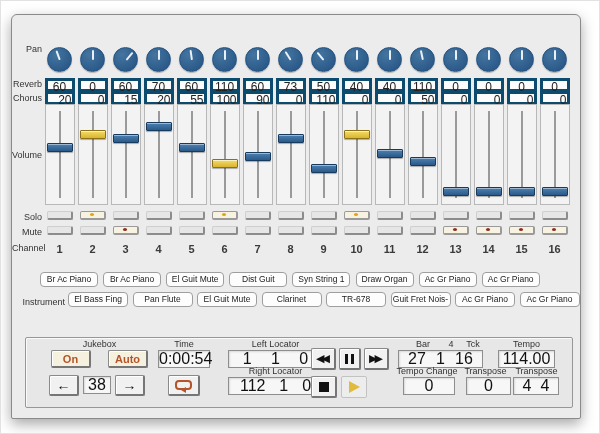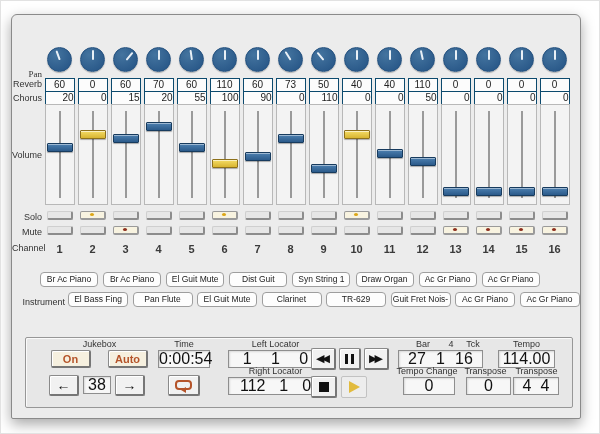--- a/index.html
+++ b/index.html
@@ -26,22 +26,22 @@
 
   
   .strips { position:absolute; left:31px; top:32px; display:flex; }
   .chcol { width:33px; display:flex; flex-direction:column; align-items:center; }
   .knob { width:25px; height:25px; border-radius:50%; position:relative; margin-bottom:6px;
           background:radial-gradient(circle at 35% 30%,#44749f,#2b5a8a 75%);
           border:1px solid #24517f; box-shadow:0 1px 1px rgba(0,0,0,.25); }
   .knob .ind { position:absolute; left:50%; top:2px; width:2px; height:10px;
                margin-left:-1px; background:#e9f0f6; border-radius:1px;
                transform-origin:50% 10.5px; }
-  .cell { width:30px; height:14px; background:#fcfcfc; border:1px solid #0c4a6e;
-          font-size:10px; line-height:12px; text-align:center; color:#222; }
+  .cell { width:30px; height:14px; background:#fcfcfc; border:3px solid #0c4a6e;
+          font-size:12px; line-height:12px; text-align:center; color:#222; }
   .cell.cho { margin-top:-1px;text-align:right; }
   .slider { position:relative; width:30px; height:101px; margin-top:-1px;
             background:#f3f3f3; border:1px solid #b8b8b8; }
   .slider .groove { position:absolute; left:50%; top:6px; bottom:6px; width:2px;
                     margin-left:-1px; background:#9a9a9a; }
   .thumb { position:absolute; left:1px; width:26px; height:9px; border-radius:1px; }
   .thumb.blue   { background:linear-gradient(#4d80b0,#2b5a8a); border:1px solid #173b5e; box-shadow:inset 0 1px 0 rgba(255,255,255,.45), 0 1px 1px rgba(0,0,0,.3); }
   .thumb.yellow { background:linear-gradient(#f4dc66,#d8b531); border:1px solid #8d701a; box-shadow:inset 0 1px 0 rgba(255,255,255,.6), 0 1px 1px rgba(0,0,0,.3); }
   .smbtn { position:relative; width:26px; height:9px; margin-top:6px; border-radius:2px;
            background:#e6e6e6; border-top:1px solid #cfcfcf; border-left:1px solid #cfcfcf;
@@ -85,21 +85,21 @@
   .loopglyph:before { content:''; position:absolute; left:1px; bottom:-5px;
                       border:3px solid transparent; border-right:5px solid #b5542a; }
 </style>
 </head>
 <body>
 
 <div class="screen">
   <div class="window">
 
 
-    <div class="rowlab" style="top:54px;font-family:Liberation Serif, serif;">Pan</div>
+    <div class="rowlab" style="top:29px;">Pan</div>
     <div class="rowlab" style="top:64px;">Reverb</div>
     <div class="rowlab" style="top:78px;">Chorus</div>
     <div class="rowlab" style="top:135px;">Volume</div>
     <div class="rowlab" style="top:197px;">Solo</div>
     <div class="rowlab" style="top:212px;">Mute</div>
     <div class="rowlab" style="top:228px;">Channel</div>
     <div class="rowlab" style="top:282px; width:53px;">Instrument</div>
 
     <div class="strips" id="strips">
         <div class="chcol">
@@ -350,21 +350,21 @@
         <div class="instbtn" style="left: 154.2px; top: 257px; width: 58px;">El Guit Mute</div>
         <div class="instbtn" style="left: 217.3px; top: 257px; width: 58px;">Dist Guit</div>
         <div class="instbtn" style="left: 280.4px; top: 257px; width: 58px;">Syn String 1</div>
         <div class="instbtn" style="left: 343.5px; top: 257px; width: 58px;">Draw Organ</div>
         <div class="instbtn" style="left: 406.6px; top: 257px; width: 58px;">Ac Gr Piano</div>
         <div class="instbtn" style="left: 469.7px; top: 257px; width: 58px;">Ac Gr Piano</div>
         <div class="instbtn" style="left: 56px; top: 277px; width: 60px;">El Bass Fing</div>
         <div class="instbtn" style="left: 120.5px; top: 277px; width: 60px;">Pan Flute</div>
         <div class="instbtn" style="left: 185px; top: 277px; width: 60px;">El Guit Mute</div>
         <div class="instbtn" style="left: 249.5px; top: 277px; width: 60px;">Clarinet</div>
-        <div class="instbtn" style="left: 314px; top: 277px; width: 60px;">TR-629</div>
+        <div class="instbtn" style="left: 314px; top: 277px; width: 60px;">TR-678</div>
         <div class="instbtn" style="left: 378.5px; top: 277px; width: 60px;">Guit Fret Nois-</div>
         <div class="instbtn" style="left: 443px; top: 277px; width: 60px;">Ac Gr Piano</div>
         <div class="instbtn" style="left: 507.5px; top: 277px; width: 60px;">Ac Gr Piano</div>
       </div>
 
     <div class="panel">
       <div class="cap" style="left:25px; top:1px; width:97px;">Jukebox</div>
       <div class="bbtn lit" style="left:25px; top:12px; width:40px; height:18px;">On</div>
       <div class="bbtn lit" style="left:82px; top:12px; width:40px; height:18px;">Auto</div>
       <div class="bbtn" style="left:23px; top:37px; width:30px; height:21px;">

